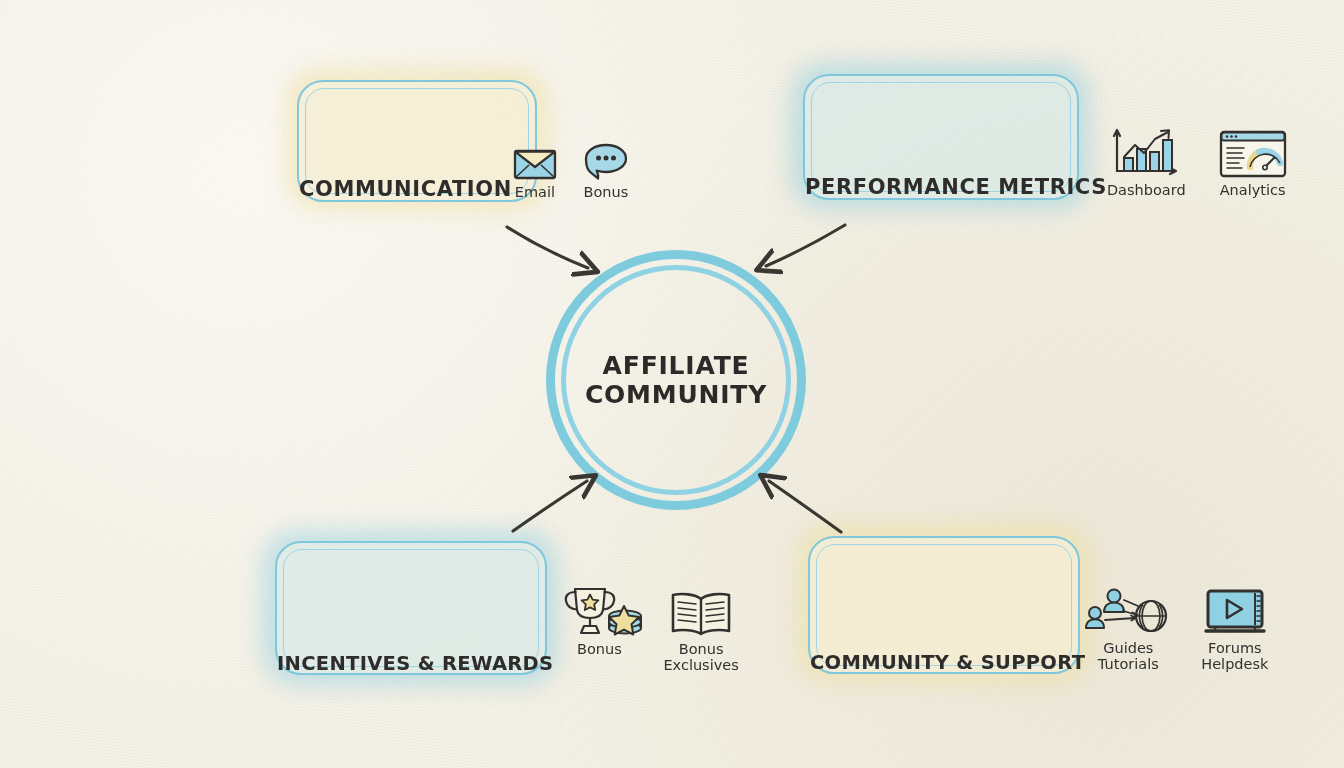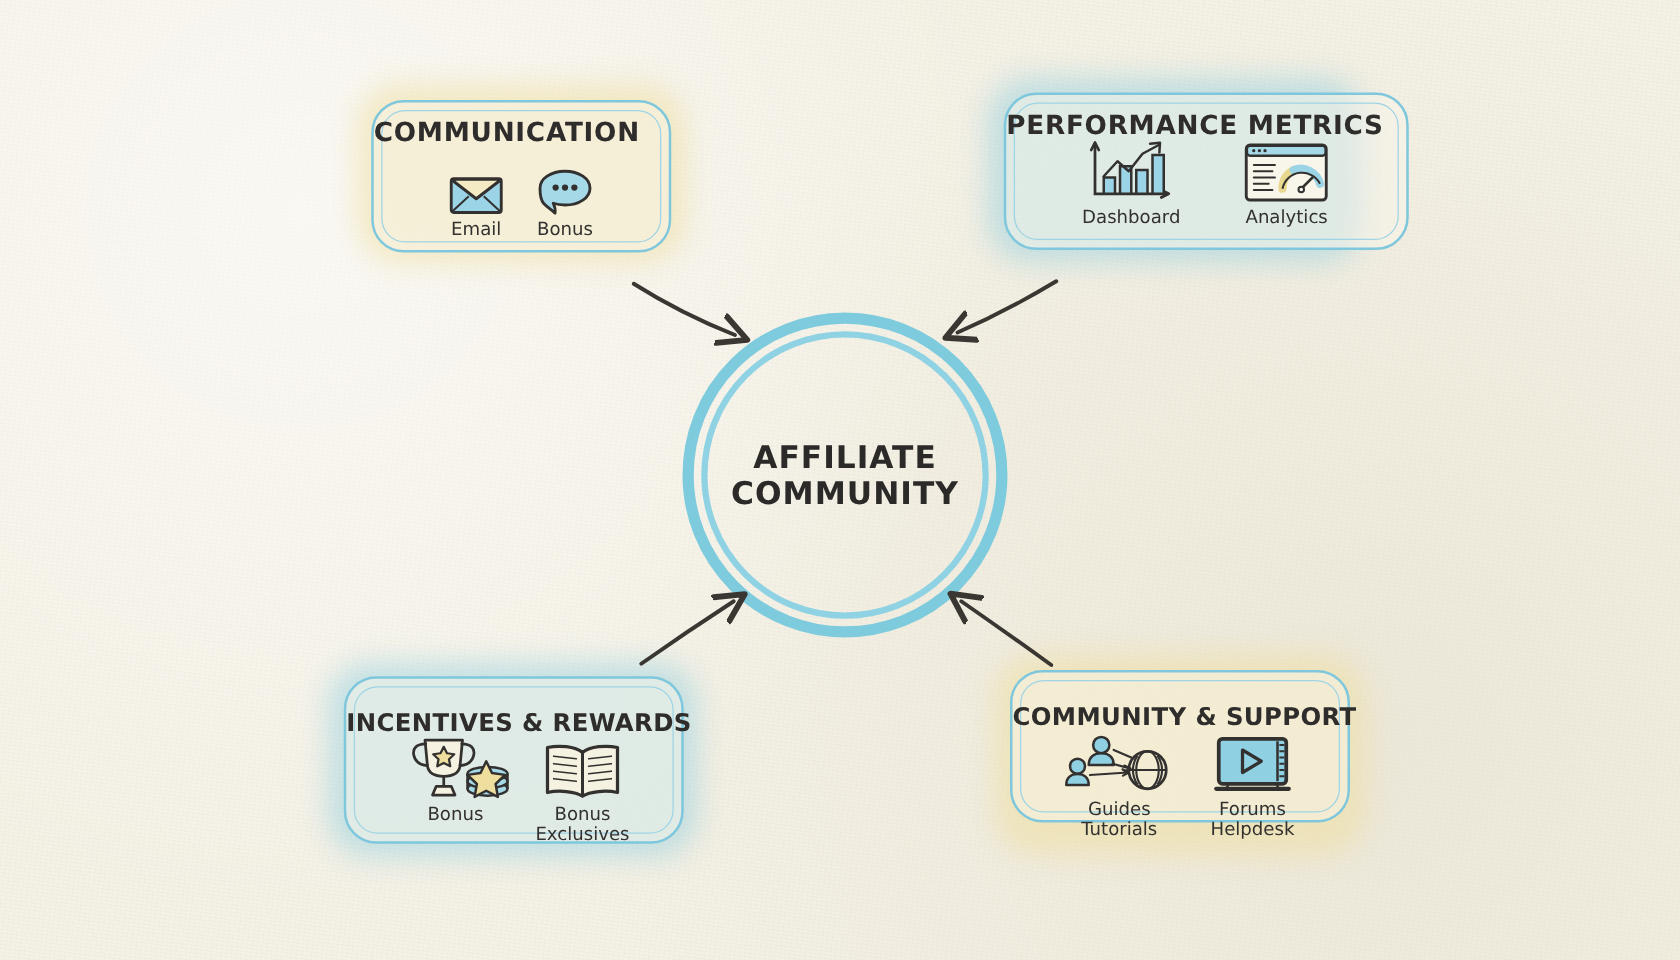--- a/index.html
+++ b/index.html
@@ -53,22 +53,22 @@
   }
   .glow.blue   { background: rgba(126,199,221,0.42); }
   .glow.yellow { background: rgba(238,222,158,0.55); }
 
   .card-inner {
     position: relative;
     z-index: 2;
     width: 100%;
     height: 100%;
     display: flex;
-    flex-direction: column;
-    align-items: flex-start;
+    flex-direction: row;
+    align-items: flex-end;
     justify-content: flex-start;
     padding-top: 14px;
     box-sizing: border-box;
   }
 
   .card-title {
     font-family: "DejaVu Sans", sans-serif;
     font-weight: bold;
     font-size: 21px;
     letter-spacing: 0.6px;
@@ -211,24 +211,24 @@
             </svg>
           </div>
           <div class="item-label">Bonus</div>
         </div>
 
       </div>
     </div>
   </div>
 
   <div class="glow blue" style="left:790px; top:62px; width:300px; height:148px;"></div>
-  <div class="card" style="left:803px; top:74px; width:324px; height:126px;">
+  <div class="card" style="left:803px; top:74px; width:276px; height:126px;">
     <div class="card-inner">
       <div class="card-title">PERFORMANCE METRICS</div>
-      <div class="items" style="gap:50px; margin-top:2px;">
+      <div class="items" style="gap:32px; margin-top:2px;">
 
         <div class="item">
           <div class="item-icon">
             <svg width="74" height="52" viewBox="0 0 74 52">
               <path d="M8,4 L8,44 L66,44" fill="none" stroke="#33312f" stroke-width="2.2" stroke-linecap="round"></path>
               <path d="M5,9 L8,3 L11,9" fill="none" stroke="#33312f" stroke-width="2.2" stroke-linecap="round" stroke-linejoin="round"></path>
               <path d="M61,41 L67,44 L61,47" fill="none" stroke="#33312f" stroke-width="2.2" stroke-linecap="round" stroke-linejoin="round"></path>
               <rect x="15" y="31" width="9" height="13" fill="#9bd4e6" stroke="#33312f" stroke-width="2"></rect>
               <rect x="28" y="22" width="9" height="22" fill="#9bd4e6" stroke="#33312f" stroke-width="2"></rect>
               <rect x="41" y="25" width="9" height="19" fill="#9bd4e6" stroke="#33312f" stroke-width="2"></rect>
@@ -319,21 +319,21 @@
           </div>
           <div class="item-label">Bonus
 Exclusives</div>
         </div>
 
       </div>
     </div>
   </div>
 
   <div class="glow yellow" style="left:796px; top:524px; width:296px; height:160px;"></div>
-  <div class="card" style="left:808px; top:536px; width:272px; height:122px;">
+  <div class="card" style="left:808px; top:536px; width:272px; height:138px;">
     <div class="card-inner">
       <div class="card-title small">COMMUNITY &amp; SUPPORT</div>
       <div class="items" style="gap:30px; margin-top:3px;">
 
         <div class="item">
           <div class="item-icon">
             <svg width="86" height="50" viewBox="0 0 86 50">
               <circle cx="29" cy="9" r="6.5" fill="#8fd0e3" stroke="#33312f" stroke-width="2"></circle>
               <path d="M19,25 C19,18.5 23.5,15.5 29,15.5 C34.5,15.5 39,18.5 39,25 Z" fill="#8fd0e3" stroke="#33312f" stroke-width="2" stroke-linejoin="round"></path>
               <circle cx="10" cy="26" r="6" fill="#8fd0e3" stroke="#33312f" stroke-width="2"></circle>

